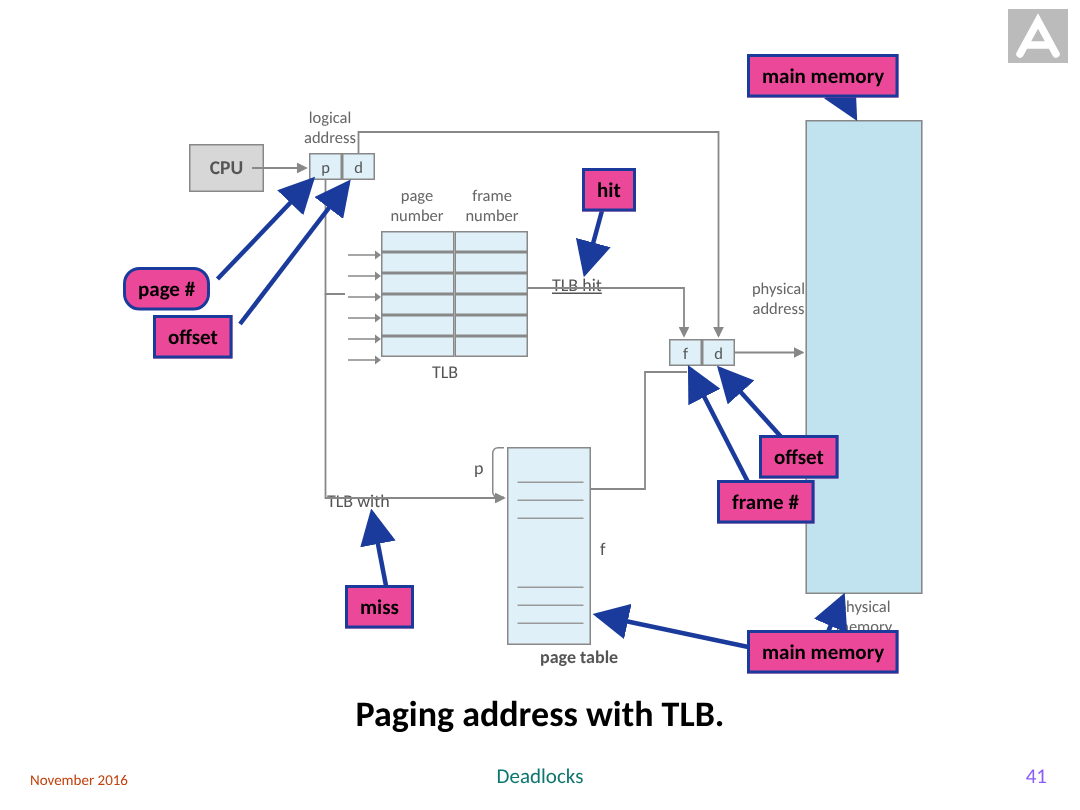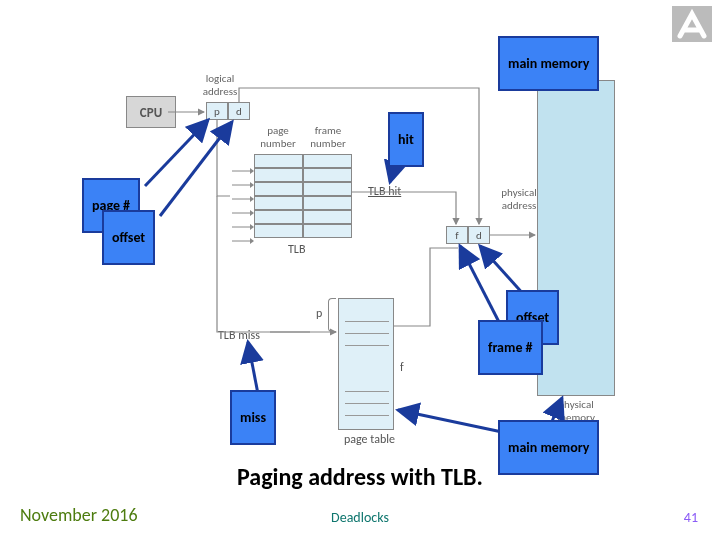--- a/index.html
+++ b/index.html
@@ -5,23 +5,23 @@
   * { margin: 0; padding: 0; box-sizing: border-box; }
   body { width: 720px; height: 540px; background: #fff; font-family: Calibri, Arial, sans-serif; position: relative; overflow: hidden; }
   .abs { position: absolute; }
   .cpu-box { background: #d7d7d7; border: 1px solid #888; font-size: 13px; color: #555; display: flex; align-items: center; justify-content: center; }
   .pd-cell { background: #dff0f8; border: 1px solid #888; font-size: 11px; color: #555; display: flex; align-items: flex-end; justify-content: center; padding-bottom: 1px; }
   .tlb-cell { background: #dff0f8; border: 1px solid #888; }
   .pt-cell { background: #dff0f8; border: 1px solid #888; }
   .mem-box { background: #c1e2ef; border: 1px solid #888; }
   .lbl { font-size: 11px; color: #666; text-align: center; }
   .lbl-dark { font-size: 12px; color: #555; }
-  .callout { background: #3b82f6; border: 2px solid #1a3b9c; font-weight: bold; font-size: 14px; padding: 17px 8px; white-space: nowrap; }
+  .callout { background: #ec4899; border: 2px solid #1a3b9c; font-weight: bold; font-size: 14px; padding: 4px 8px; white-space: nowrap; }
   .caption { font-size: 24px; font-weight: bold; text-align: center; width: 100%; }
-  .footer-date { font-size: 18px; color: #4d7c0f; }
+  .footer-date { font-size: 10px; color: #c2410c; }
   .footer-topic { font-size: 14px; color: #0f766e; }
   .footer-page { font-size: 14px; color: #8b5cf6; }
   svg.arrows { position: absolute; top: 0; left: 0; width: 720px; height: 540px; pointer-events: none; }
   .row-line { background: #999; height: 1px; }
   .brace { border-left: 1px solid #888; border-top: 1px solid #888; border-bottom: 1px solid #888; border-radius: 4px 0 0 4px; }
 </style>
 </head>
 <body>
 
 <div class="abs" style="right:8px; top:6px;">
@@ -110,28 +110,28 @@
 memory</div>
 
 <div class="abs pt-cell" style="left:338px; top:298px; width:56px; height:132px;">
   <div class="row-line abs" style="left:6px; top:22px; width:44px;"></div>
   <div class="row-line abs" style="left:6px; top:34px; width:44px;"></div>
   <div class="row-line abs" style="left:6px; top:46px; width:44px;"></div>
   <div class="row-line abs" style="left:6px; top:92px; width:44px;"></div>
   <div class="row-line abs" style="left:6px; top:104px; width:44px;"></div>
   <div class="row-line abs" style="left:6px; top:116px; width:44px;"></div>
 </div>
-<div class="abs lbl-dark" style="left:344px; top:432px;">page table</div>
+<div class="abs lbl-dark" style="left:360px; top:432px;font-weight:bold;">page table</div>
 
 <div class="abs brace" style="left:328px; top:298px; width:8px; height:34px;"></div>
 <div class="abs lbl-dark" style="left:316px; top:306px;">p</div>
 
 <div class="abs lbl-dark" style="left:400px; top:360px;">f</div>
 
-<div class="abs lbl-dark" style="left:218px; top:328px;">TLB miss</div>
+<div class="abs lbl-dark" style="left:218px; top:328px;">TLB with</div>
 
 <svg class="arrows">
   <defs>
     <marker id="ga" markerWidth="6" markerHeight="6" refX="5" refY="3" orient="auto">
       <path d="M0,0 L6,3 L0,6 Z" fill="#888"></path>
     </marker>
     <marker id="ba" markerWidth="8" markerHeight="8" refX="7" refY="4" orient="auto">
       <path d="M0,0 L8,4 L0,8 Z" fill="#1a3b9c"></path>
     </marker>
   </defs>
@@ -166,21 +166,21 @@
 
   <line x1="258" y1="394" x2="248" y2="342" stroke="#1a3b9c" stroke-width="3" marker-end="url(#ba)"></line>
 
   <line x1="550" y1="426" x2="562" y2="398" stroke="#1a3b9c" stroke-width="3" marker-end="url(#ba)"></line>
 
   <line x1="502" y1="432" x2="398" y2="410" stroke="#1a3b9c" stroke-width="3" marker-end="url(#ba)"></line>
 </svg>
 
 <div class="abs callout" style="left:498px; top:36px;">main memory</div>
 <div class="abs callout" style="left:388px; top:112px;">hit</div>
-<div class="abs callout" style="left:82px; top:178px;">page #</div>
+<div class="abs callout" style="left:82px; top:178px;border-radius:11px;">page #</div>
 <div class="abs callout" style="left:102px; top:210px;">offset</div>
 <div class="abs callout" style="left:506px; top:290px;">offset</div>
 <div class="abs callout" style="left:478px; top:320px;">frame #</div>
 <div class="abs callout" style="left:230px; top:390px;text-align:center;">miss</div>
 <div class="abs callout" style="left:498px; top:420px;">main memory</div>
 
 <div class="abs caption" style="left:0; top:462px;">Paging address with TLB.</div>
 
 <div class="abs footer-date" style="left:20px; bottom:14px;">November 2016</div>
 <div class="abs footer-topic" style="left:0; right:0; bottom:14px; text-align:center;">Deadlocks</div>

